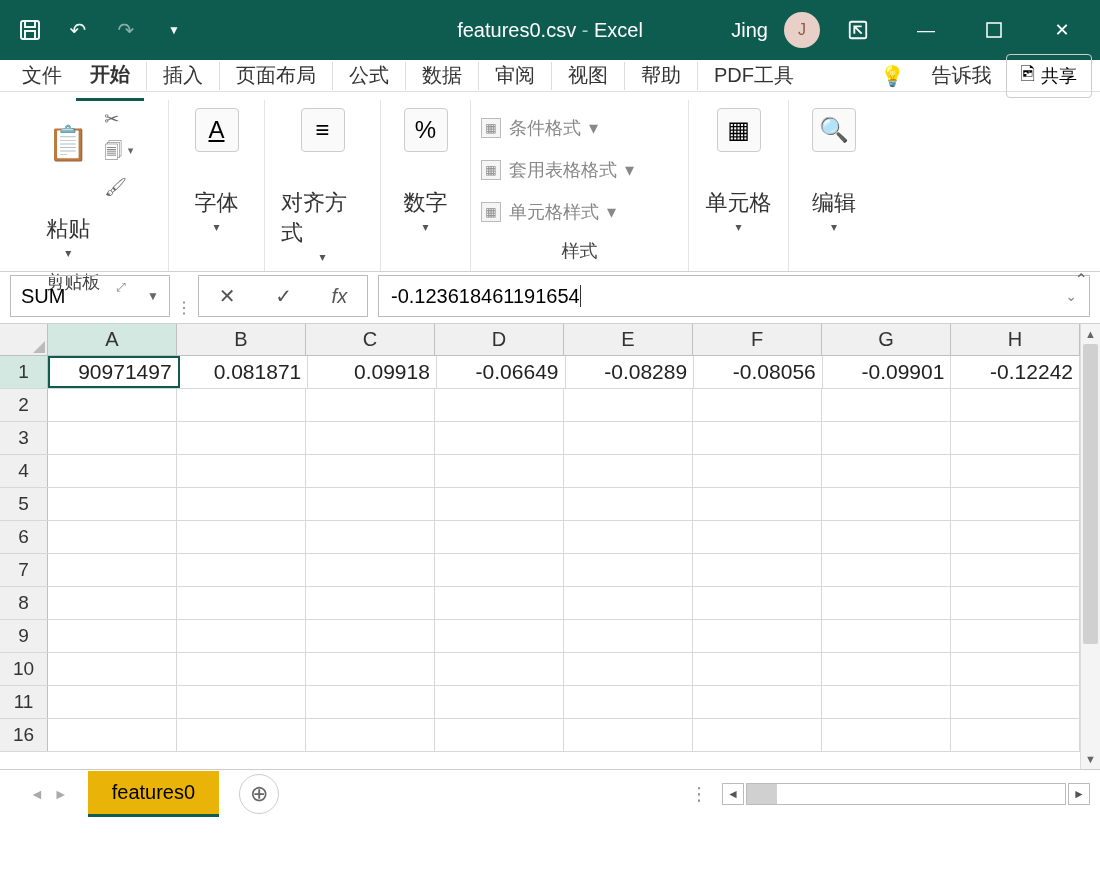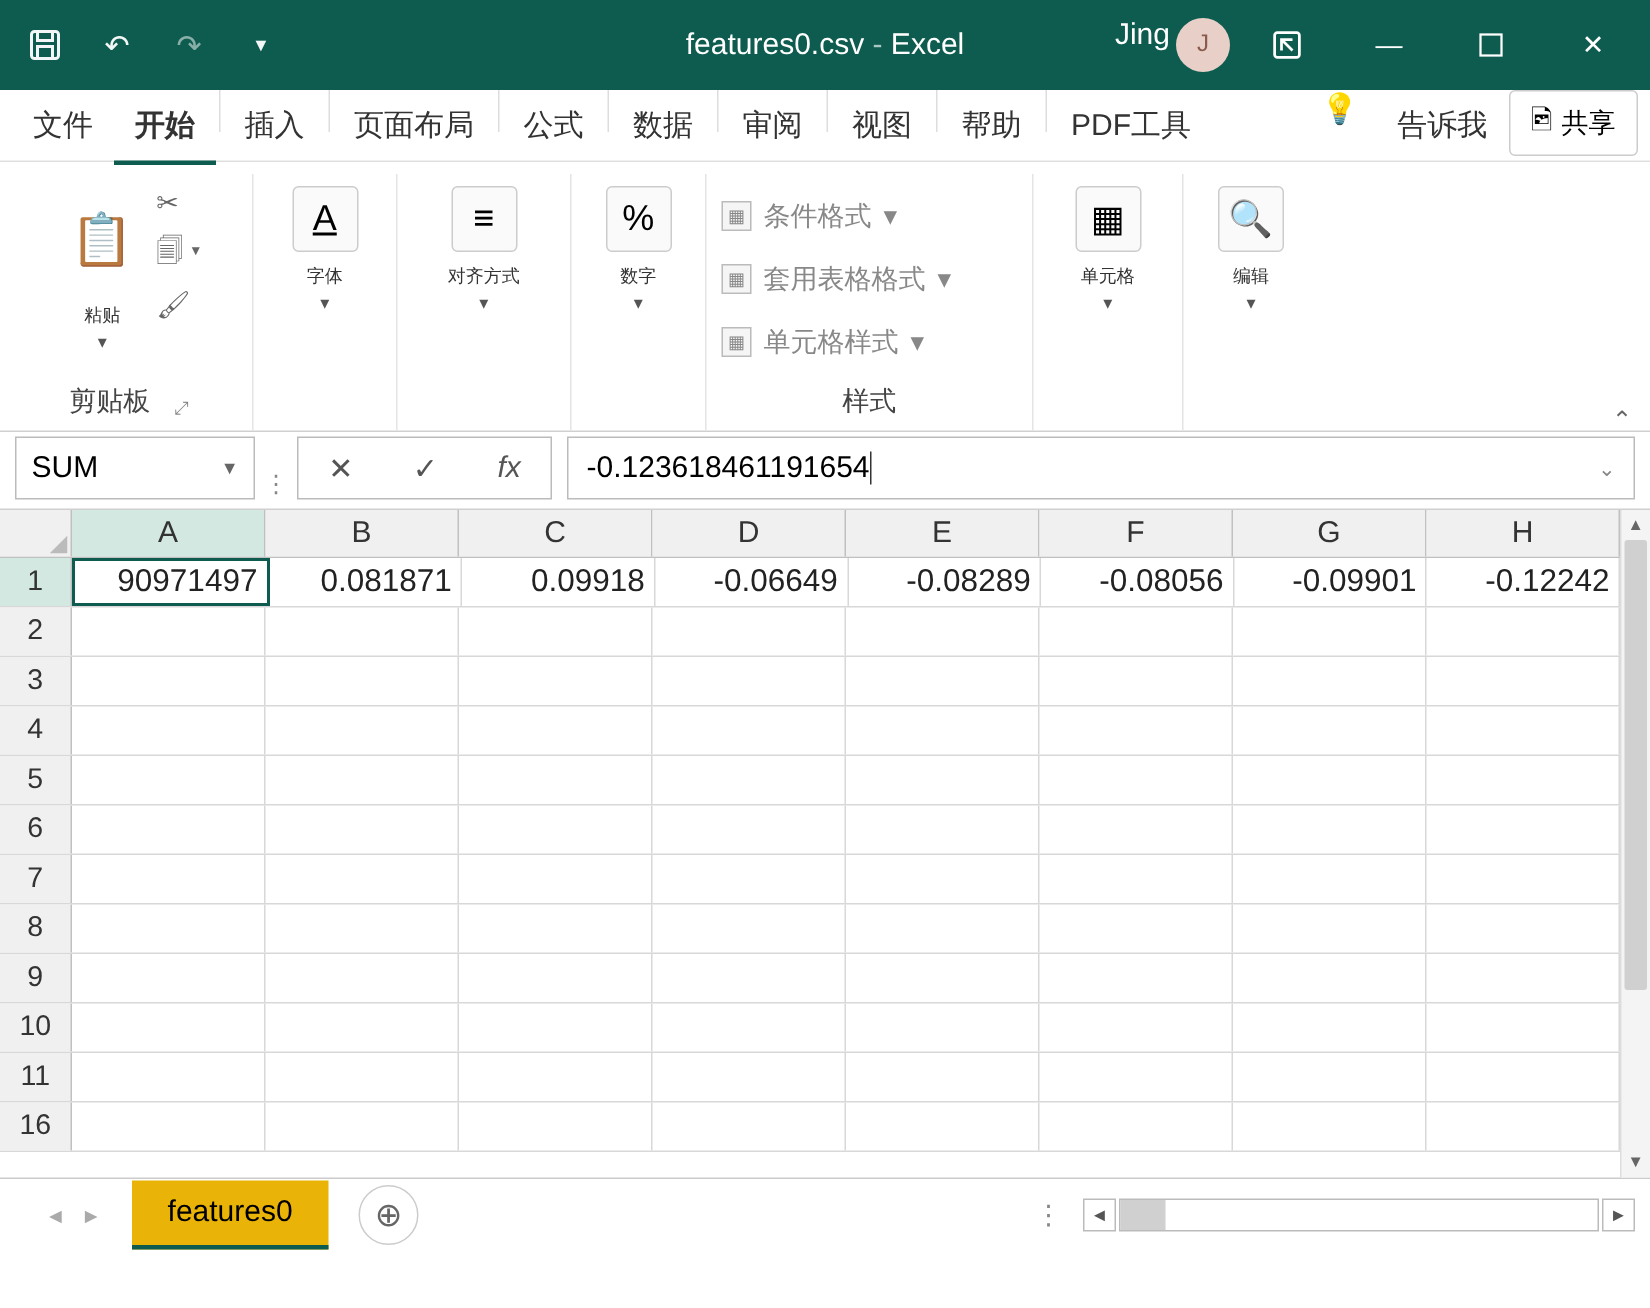--- a/index.html
+++ b/index.html
@@ -5,42 +5,42 @@
     * { margin: 0; padding: 0; box-sizing: border-box; font-family: "Microsoft YaHei", "Segoe UI", sans-serif; }
     body { width: 1100px; height: 872px; background: #fff; overflow: hidden; }
     
     
     .titlebar { height: 60px; background: #0e5c4f; display: flex; align-items: center; color: #fff; padding: 0 8px; }
     .titlebar .left-icons { display: flex; align-items: center; gap: 4px; }
     .titlebar .ico { width: 44px; height: 44px; display: flex; align-items: center; justify-content: center; font-size: 20px; opacity: 0.95; }
     .titlebar .filename { position: absolute; left: 50%; transform: translateX(-50%); font-size: 20px; font-weight: 300; }
     .titlebar .filename .dim { color: #a8c8c0; }
     .titlebar .right { margin-left: auto; display: flex; align-items: center; gap: 8px; }
-    .titlebar .user { display: flex; align-items: flex-start; gap: 4px; font-size: 20px; }
+    .titlebar .user { display: flex; align-items: center; gap: 16px; font-size: 20px; }
     .titlebar .avatar { width: 36px; height: 36px; border-radius: 50%; background: #e8d0c8; color: #8a5a4a; display: flex; align-items: center; justify-content: center; font-size: 16px; }
     .titlebar .wbtn { width: 60px; height: 40px; display: flex; align-items: center; justify-content: center; font-size: 18px; }
     
     
-    .ribbon-tabs { height: 48px; background: #fff; border-bottom: 1px solid #e0e0e0; display: flex; align-items: flex-start; padding: 0 8px; }
+    .ribbon-tabs { height: 32px; background: #fff; border-bottom: 1px solid #e0e0e0; display: flex; align-items: center; padding: 0 8px; }
     .ribbon-tabs .tab { padding: 10px 14px; font-size: 20px; color: #333; cursor: pointer; }
     .ribbon-tabs .tab.active { font-weight: 600; border-bottom: 3px solid #0e5c4f; }
     .ribbon-tabs .sep { width: 1px; height: 28px; background: #ddd; margin: 0 2px; }
     .ribbon-tabs .spacer { flex: 1; }
     .ribbon-tabs .bulb { font-size: 20px; padding: 0 12px; }
     .ribbon-tabs .share-btn { border: 1px solid #ccc; border-radius: 4px; padding: 6px 14px; font-size: 18px; display: flex; align-items: center; gap: 6px; }
     
     
     .ribbon { height: 180px; background: #fff; border-bottom: 1px solid #d0d0d0; display: flex; padding: 8px 4px 0 4px; }
     .rgroup { border-right: 1px solid #e4e4e4; padding: 4px 10px; display: flex; flex-direction: column; align-items: center; }
     .rgroup .top { flex: 1; display: flex; align-items: flex-start; gap: 6px; }
     .rgroup .label { font-size: 18px; color: #444; padding: 6px 0 4px 0; display: flex; align-items: flex-end; gap: 16px; }
     .rgroup .label .launcher { font-size: 12px; color: #888; }
     .big-btn { display: flex; flex-direction: column; align-items: center; padding: 4px 6px; }
     .big-btn .icon-box { width: 44px; height: 44px; border: 1px solid #ccc; border-radius: 4px; display: flex; align-items: center; justify-content: center; font-size: 24px; margin-bottom: 8px; background: #fafafa; }
-    .big-btn .txt { font-size: 12px; color: #333; }
+    .big-btn .txt { font-size: 22px; color: #333; margin-top: 28px; }
     .big-btn .arr { font-size: 12px; color: #555; margin-top: 2px; }
     .vstack { display: flex; flex-direction: column; gap: 8px; padding-top: 4px; }
     .sm-btn { display: flex; align-items: center; gap: 4px; font-size: 18px; color: #666; }
     .style-item { display: flex; align-items: center; gap: 8px; font-size: 18px; color: #888; padding: 4px 0; }
     .style-item .sico { width: 20px; height: 20px; border: 1px solid #bbb; display: flex; align-items: center; justify-content: center; font-size: 12px; background: #f5f5f5; }
     .collapse-arrow { position: absolute; right: 12px; top: 270px; font-size: 16px; color: #666; }
     
     
     .fbar { height: 52px; display: flex; align-items: flex-end; padding: 6px 10px; gap: 10px; border-bottom: 1px solid #d0d0d0; }
     .namebox { width: 160px; height: 42px; border: 1px solid #bbb; display: flex; align-items: center; padding: 0 10px; font-size: 20px; justify-content: space-between; }

